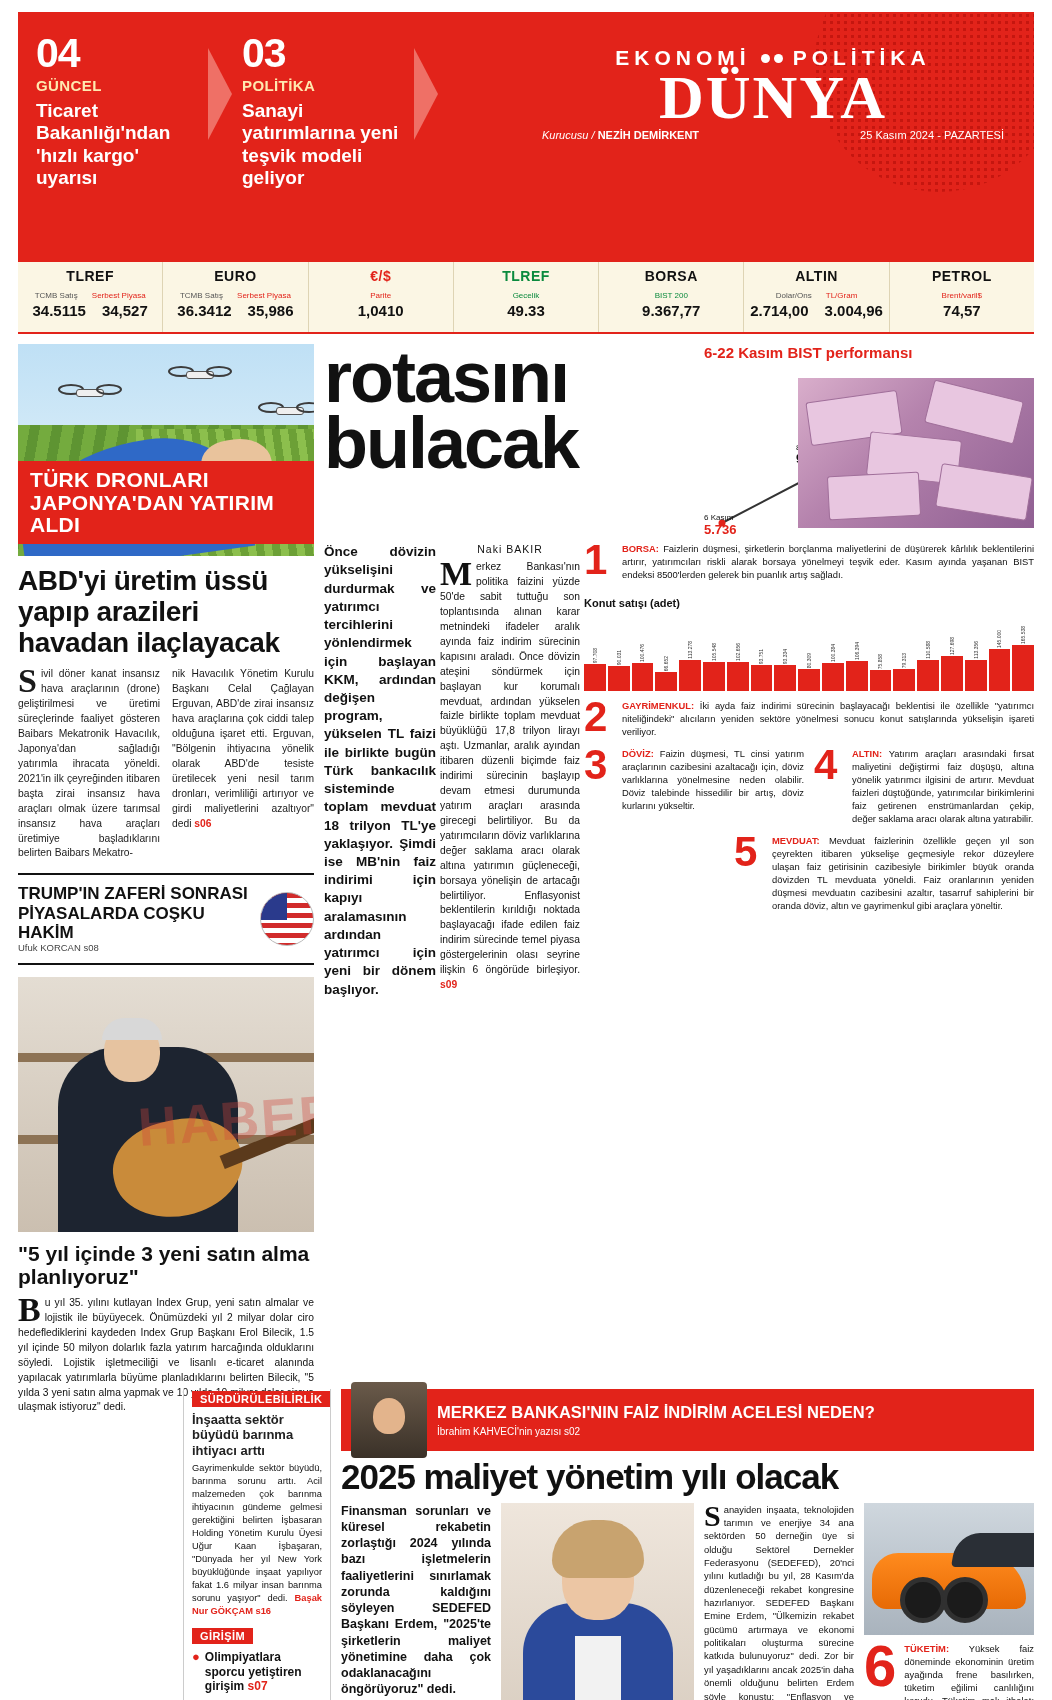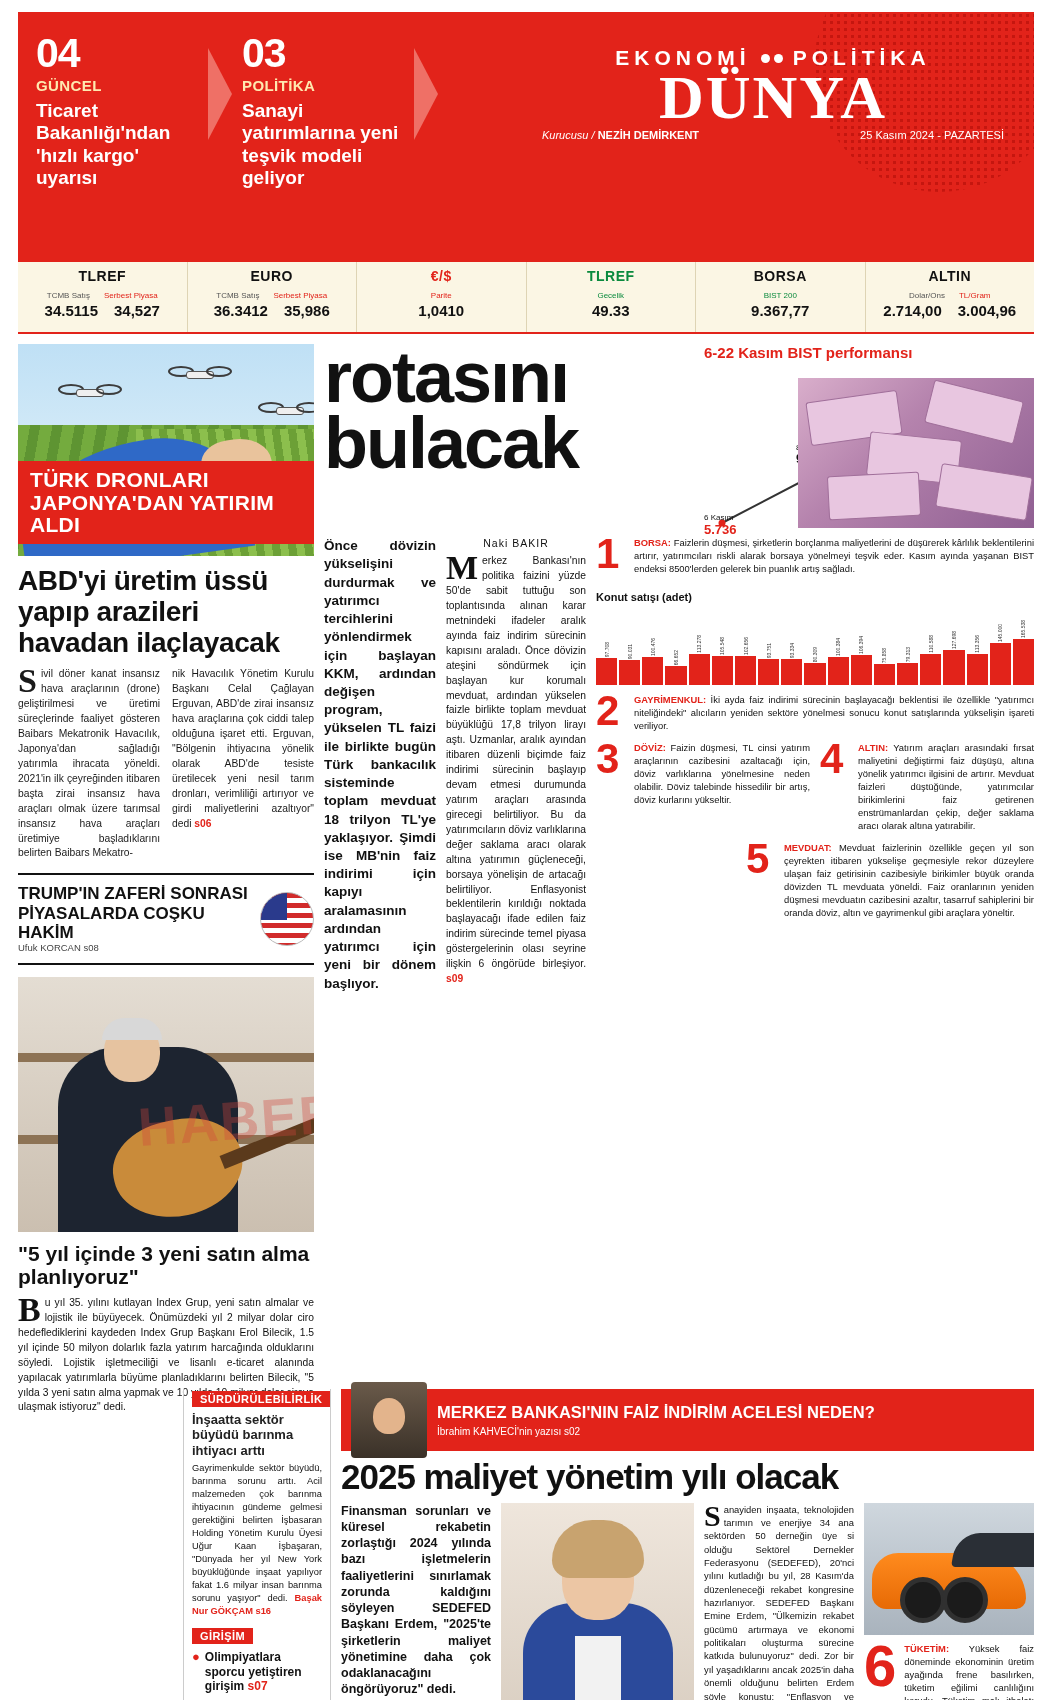--- a/index.html
+++ b/index.html
@@ -215,21 +215,21 @@
   .money-photo {
     position: absolute; right: 0; top: 34px; width: 236px; height: 150px;
     background: linear-gradient(135deg,#d9aecb,#b583ad 40%,#8f5f92);
     overflow: hidden;
   }
   .money-photo .bill {
     position: absolute; width: 92px; height: 44px; background: #e8c6e0; border: 1px solid #a06f9a;
     border-radius: 3px;
   }
 
-  .mid-cols { display: flex; gap: 10px; margin-top: 4px; }
+  .mid-cols { display: flex; gap: 4px; margin-top: 10px; }
   .col-a { width: 112px; }
   .col-b { width: 140px; }
   .col-c { flex: 1; }
   .lede {
     font-size: 13.5px; font-weight: bold; line-height: 1.35; text-align: justify;
   }
   .mid-author { font-size: 10.5px; text-align: center; letter-spacing: 1px; margin-bottom: 5px; }
   .mid-body { font-size: 10.3px; line-height: 1.45; text-align: justify; }
   .numlist { display: flex; flex-direction: column; gap: 9px; }
   .numitem { display: flex; gap: 8px; }
@@ -414,20 +414,29 @@
     </div>
     <div class="rate">
       <div class="name">ALTIN</div>
       <div class="subs">
           <span class="sub">Dolar/Ons</span>
           <span class="sub hl">TL/Gram</span>
         </div>
       <div class="vals">
           <span class="val">2.714,00</span>
           <span class="val">3.004,96</span>
+        </div>
+    </div>
+    <div class="rate">
+      <div class="name">PETROL</div>
+      <div class="subs">
+          <span class="sub hl">Brent/varil$</span>
+        </div>
+      <div class="vals">
+          <span class="val">74,57</span>
         </div>
     </div>
   </div>
 
   <div class="main">
 
     <div class="col-left">
       <div class="photo-drone">
         <div class="field"></div>
         <div class="row-line"></div>

